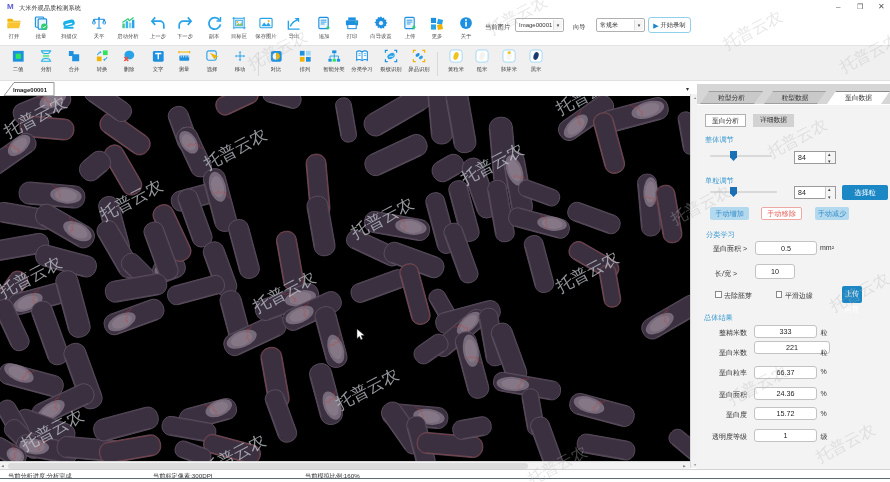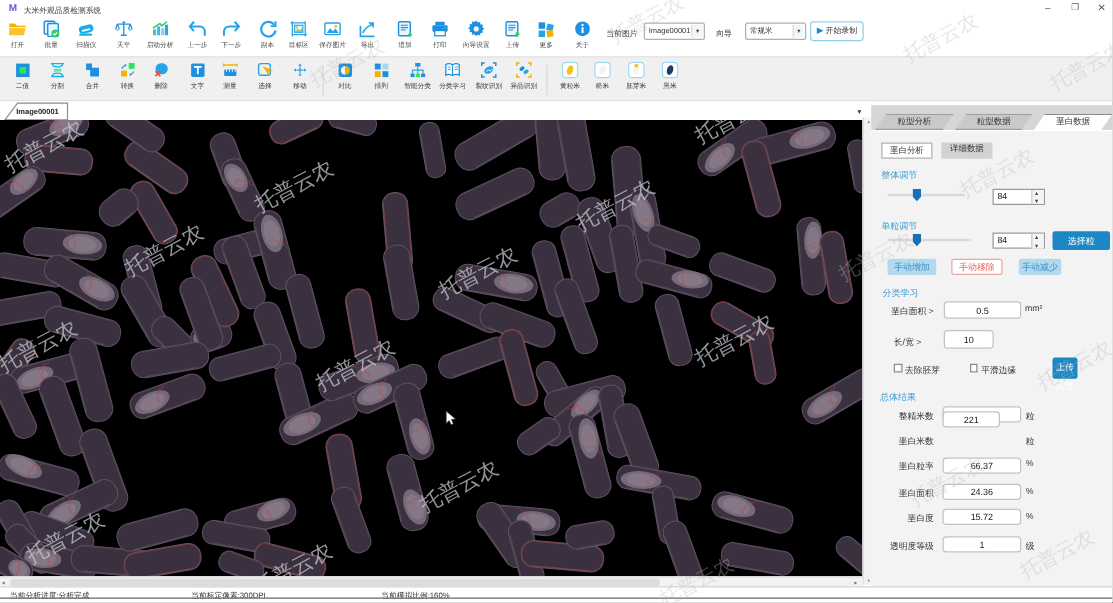--- a/index.html
+++ b/index.html
@@ -1195,21 +1195,21 @@
   <div class="cb" style="left:18px; top:186px"></div>
   <span class="cblbl" style="left:27px; top:186px">去除胚芽</span>
   <div class="cb" style="left:78.5px; top:186px"></div>
   <span class="cblbl" style="left:88px; top:186px">平滑边缘</span>
   <div class="bluebtn" style="left:145px; top:181px; width:20px; height:16.5px; line-height:16px">上传向导</div>
   <span class="bluelbl" style="left:7px; top:207.5px">总体结果</span>
   <span class="plabel" style="left:0px; top:222.5px; width:50px">整精米数</span>
   <div class="inp" style="left:57px; top:219.5px; width:63px; height:13px; line-height:12px">333</div>
   <span class="punit" style="left:123.5px; top:222.5px">粒</span>
   <span class="plabel" style="left:0px; top:243px; width:50px">垩白米数</span>
-  <div class="inp" style="left:57px; top:224px; width:46px; height:13px; line-height:12px">221</div>
+  <div class="inp" style="left:57px; top:236px; width:76px; height:13px; line-height:12px">221</div>
   <span class="punit" style="left:123.5px; top:243px">粒</span>
   <span class="plabel" style="left:0px; top:263.4px; width:50px">垩白粒率</span>
   <div class="inp" style="left:57px; top:260.5px; width:63px; height:13px; line-height:12px">66.37</div>
   <span class="punit" style="left:123.5px; top:263.4px">%</span>
   <span class="plabel" style="left:0px; top:284.5px; width:50px">垩白面积</span>
   <div class="inp" style="left:57px; top:281.5px; width:63px; height:13px; line-height:12px">24.36</div>
   <span class="punit" style="left:123.5px; top:284.5px">%</span>
   <span class="plabel" style="left:0px; top:304.7px; width:50px">垩白度</span>
   <div class="inp" style="left:57px; top:301.7px; width:63px; height:13px; line-height:12px">15.72</div>
   <span class="punit" style="left:123.5px; top:304.7px">%</span>

